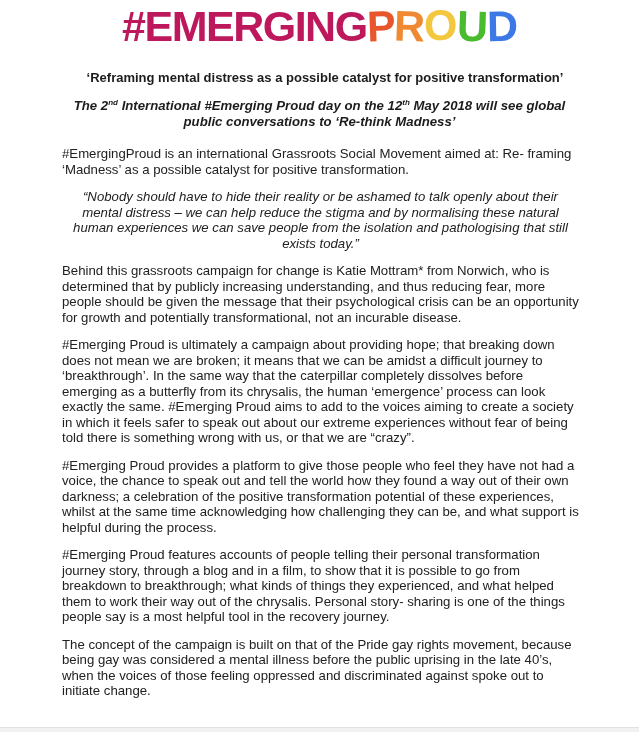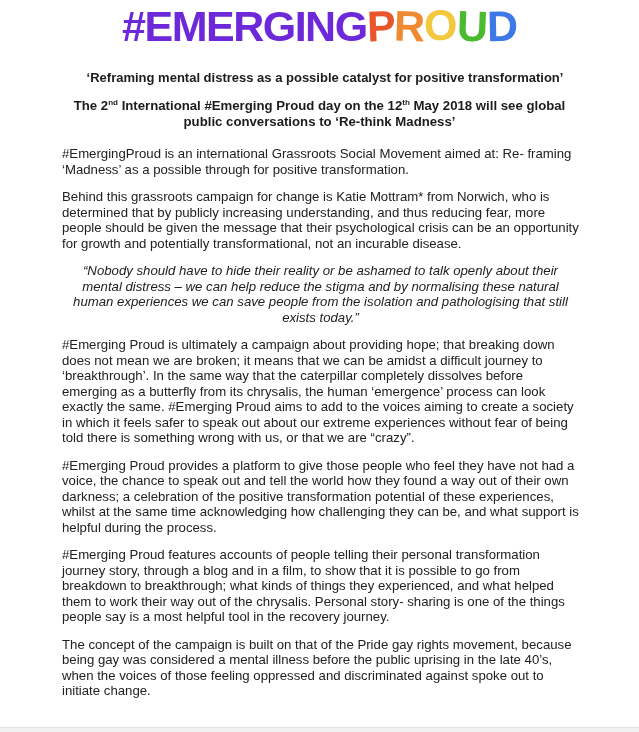--- a/index.html
+++ b/index.html
@@ -14,40 +14,41 @@
   }
   .logo-row {
     text-align: center;
     padding-top: 3px;
     font-weight: 700;
     font-size: 43px;
     letter-spacing: -1.5px;
     line-height: 46px;
     white-space: nowrap;
   }
-  .logo-black { color: #6d28d9; }
+  .logo-black { color: #be185d; }
   .logo-colored { letter-spacing: -1px; }
   .logo-colored .logo-letter { display: inline-block; }
   .logo-colored .logo-letter:nth-child(1) { transform: rotate(-2deg); }
   .logo-colored .logo-letter:nth-child(2) { transform: rotate(2deg); }
   .logo-colored .logo-letter:nth-child(3) { transform: rotate(-2deg) translateY(-1px); }
   .logo-colored .logo-letter:nth-child(4) { transform: rotate(2deg); }
   .logo-colored .logo-letter:nth-child(5) { transform: rotate(-1deg); }
   .doc-title {
     margin-top: 21px;
     text-align: center;
     font-weight: 700;
     font-size: 13px;
     color: #1c1c1c;
     padding-left: 11px;
   }
   .doc-subtitle {
     margin-top: 13px;
     text-align: center;
     font-weight: 700;
+    font-style: italic;
     font-size: 13.2px;
     line-height: 16px;
     color: #1c1c1c;
     padding: 0 68px;
   }
   .doc-subtitle sup { font-size: 8px; vertical-align: super; line-height: 0; }
   .content {
     padding: 16px 60px 0 62px;
     font-size: 13.2px;
     line-height: 15.5px;
@@ -67,23 +68,23 @@
 
 <div class="page">
 
   <div class="logo-row"><span class="logo-black">#EMERGING</span><span class="logo-colored"><span class="logo-letter" style="color: rgb(231, 87, 43);">P</span><span class="logo-letter" style="color: rgb(239, 138, 51);">R</span><span class="logo-letter" style="color: rgb(243, 199, 62);">O</span><span class="logo-letter" style="color: rgb(74, 186, 46);">U</span><span class="logo-letter" style="color: rgb(61, 121, 230);">D</span></span></div>
 
   <div class="doc-title">‘Reframing mental distress as a possible catalyst for positive transformation’</div>
 
   <div class="doc-subtitle"><span>The 2</span><sup>nd</sup><span> International #Emerging Proud day on the 12</span><sup>th</sup><span> May 2018 will see global public conversations to ‘Re-think Madness’</span></div>
 
   <div class="content">
-    <div class="para">#EmergingProud is an international Grassroots Social Movement aimed at: Re- framing ‘Madness’ as a possible through for positive transformation.</div>
+    <div class="para">#EmergingProud is an international Grassroots Social Movement aimed at: Re- framing ‘Madness’ as a possible catalyst for positive transformation.</div>
+    <div class="para quote">“Nobody should have to hide their reality or be ashamed to talk openly about their mental distress – we can help reduce the stigma and by normalising these natural human experiences we can save people from the isolation and pathologising that still exists today.”</div>
     <div class="para">Behind this grassroots campaign for change is Katie Mottram* from Norwich, who is determined that by publicly increasing understanding, and thus reducing fear, more people should be given the message that their psychological crisis can be an opportunity for growth and potentially transformational, not an incurable disease.</div>
-    <div class="para quote">“Nobody should have to hide their reality or be ashamed to talk openly about their mental distress – we can help reduce the stigma and by normalising these natural human experiences we can save people from the isolation and pathologising that still exists today.”</div>
     <div class="para">#Emerging Proud is ultimately a campaign about providing hope; that breaking down does not mean we are broken; it means that we can be amidst a difficult journey to ‘breakthrough’. In the same way that the caterpillar completely dissolves before emerging as a butterfly from its chrysalis, the human ‘emergence’ process can look exactly the same. #Emerging Proud aims to add to the voices aiming to create a society in which it feels safer to speak out about our extreme experiences without fear of being told there is something wrong with us, or that we are “crazy”.</div>
     <div class="para">#Emerging Proud provides a platform to give those people who feel they have not had a voice, the chance to speak out and tell the world how they found a way out of their own darkness; a celebration of the positive transformation potential of these experiences, whilst at the same time acknowledging how challenging they can be, and what support is helpful during the process.</div>
     <div class="para">#Emerging Proud features accounts of people telling their personal transformation journey story, through a blog and in a film, to show that it is possible to go from breakdown to breakthrough; what kinds of things they experienced, and what helped them to work their way out of the chrysalis. Personal story- sharing is one of the things people say is a most helpful tool in the recovery journey.</div>
     <div class="para">The concept of the campaign is built on that of the Pride gay rights movement, because being gay was considered a mental illness before the public uprising in the late 40’s, when the voices of those feeling oppressed and discriminated against spoke out to initiate change.</div>
 
   </div>
 
   <div class="page-edge"></div>
 
 </div>

